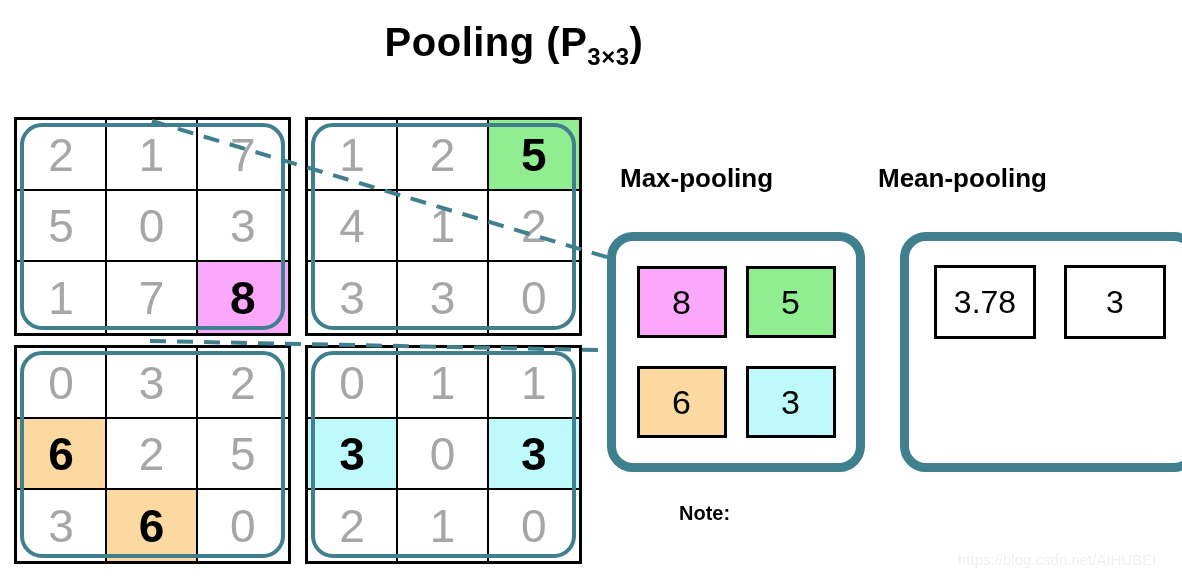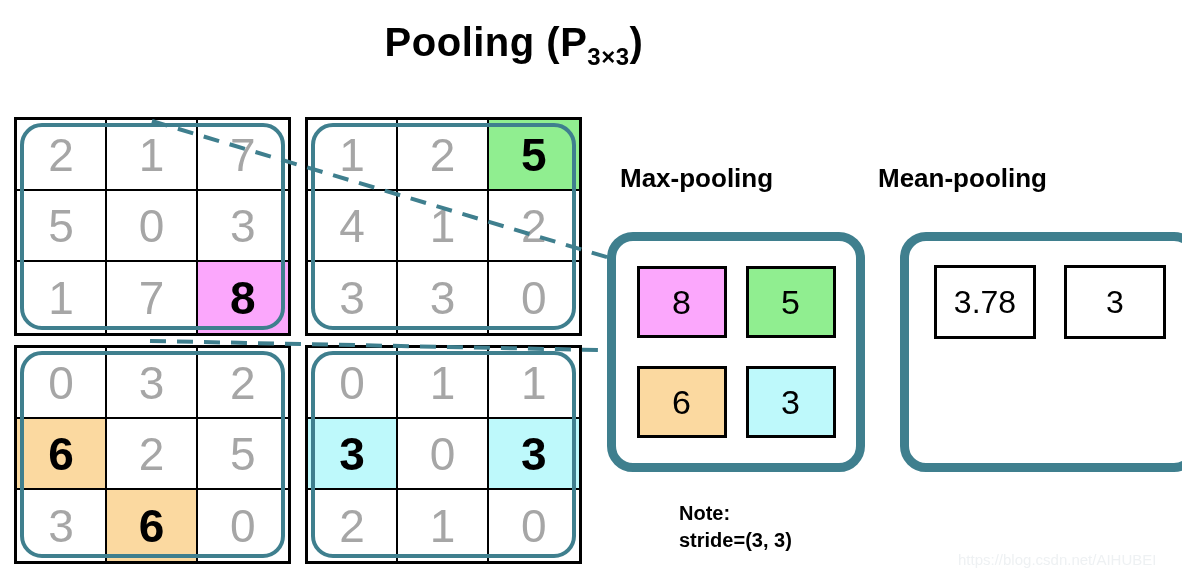--- a/index.html
+++ b/index.html
@@ -267,16 +267,15 @@
 
 <div class="pool-box" id="mean-pooling-box">
   <div class="pool-grid">
     <div class="pool-cell">3.78</div>
     <div class="pool-cell">3</div>
   </div>
 </div>
 
 <div id="note">
   <div>Note:</div>
-  <div>stride=(3, 3)</div>
 </div>
 
 <div id="watermark">https://blog.csdn.net/AIHUBEI</div>
 
 </body></html>

